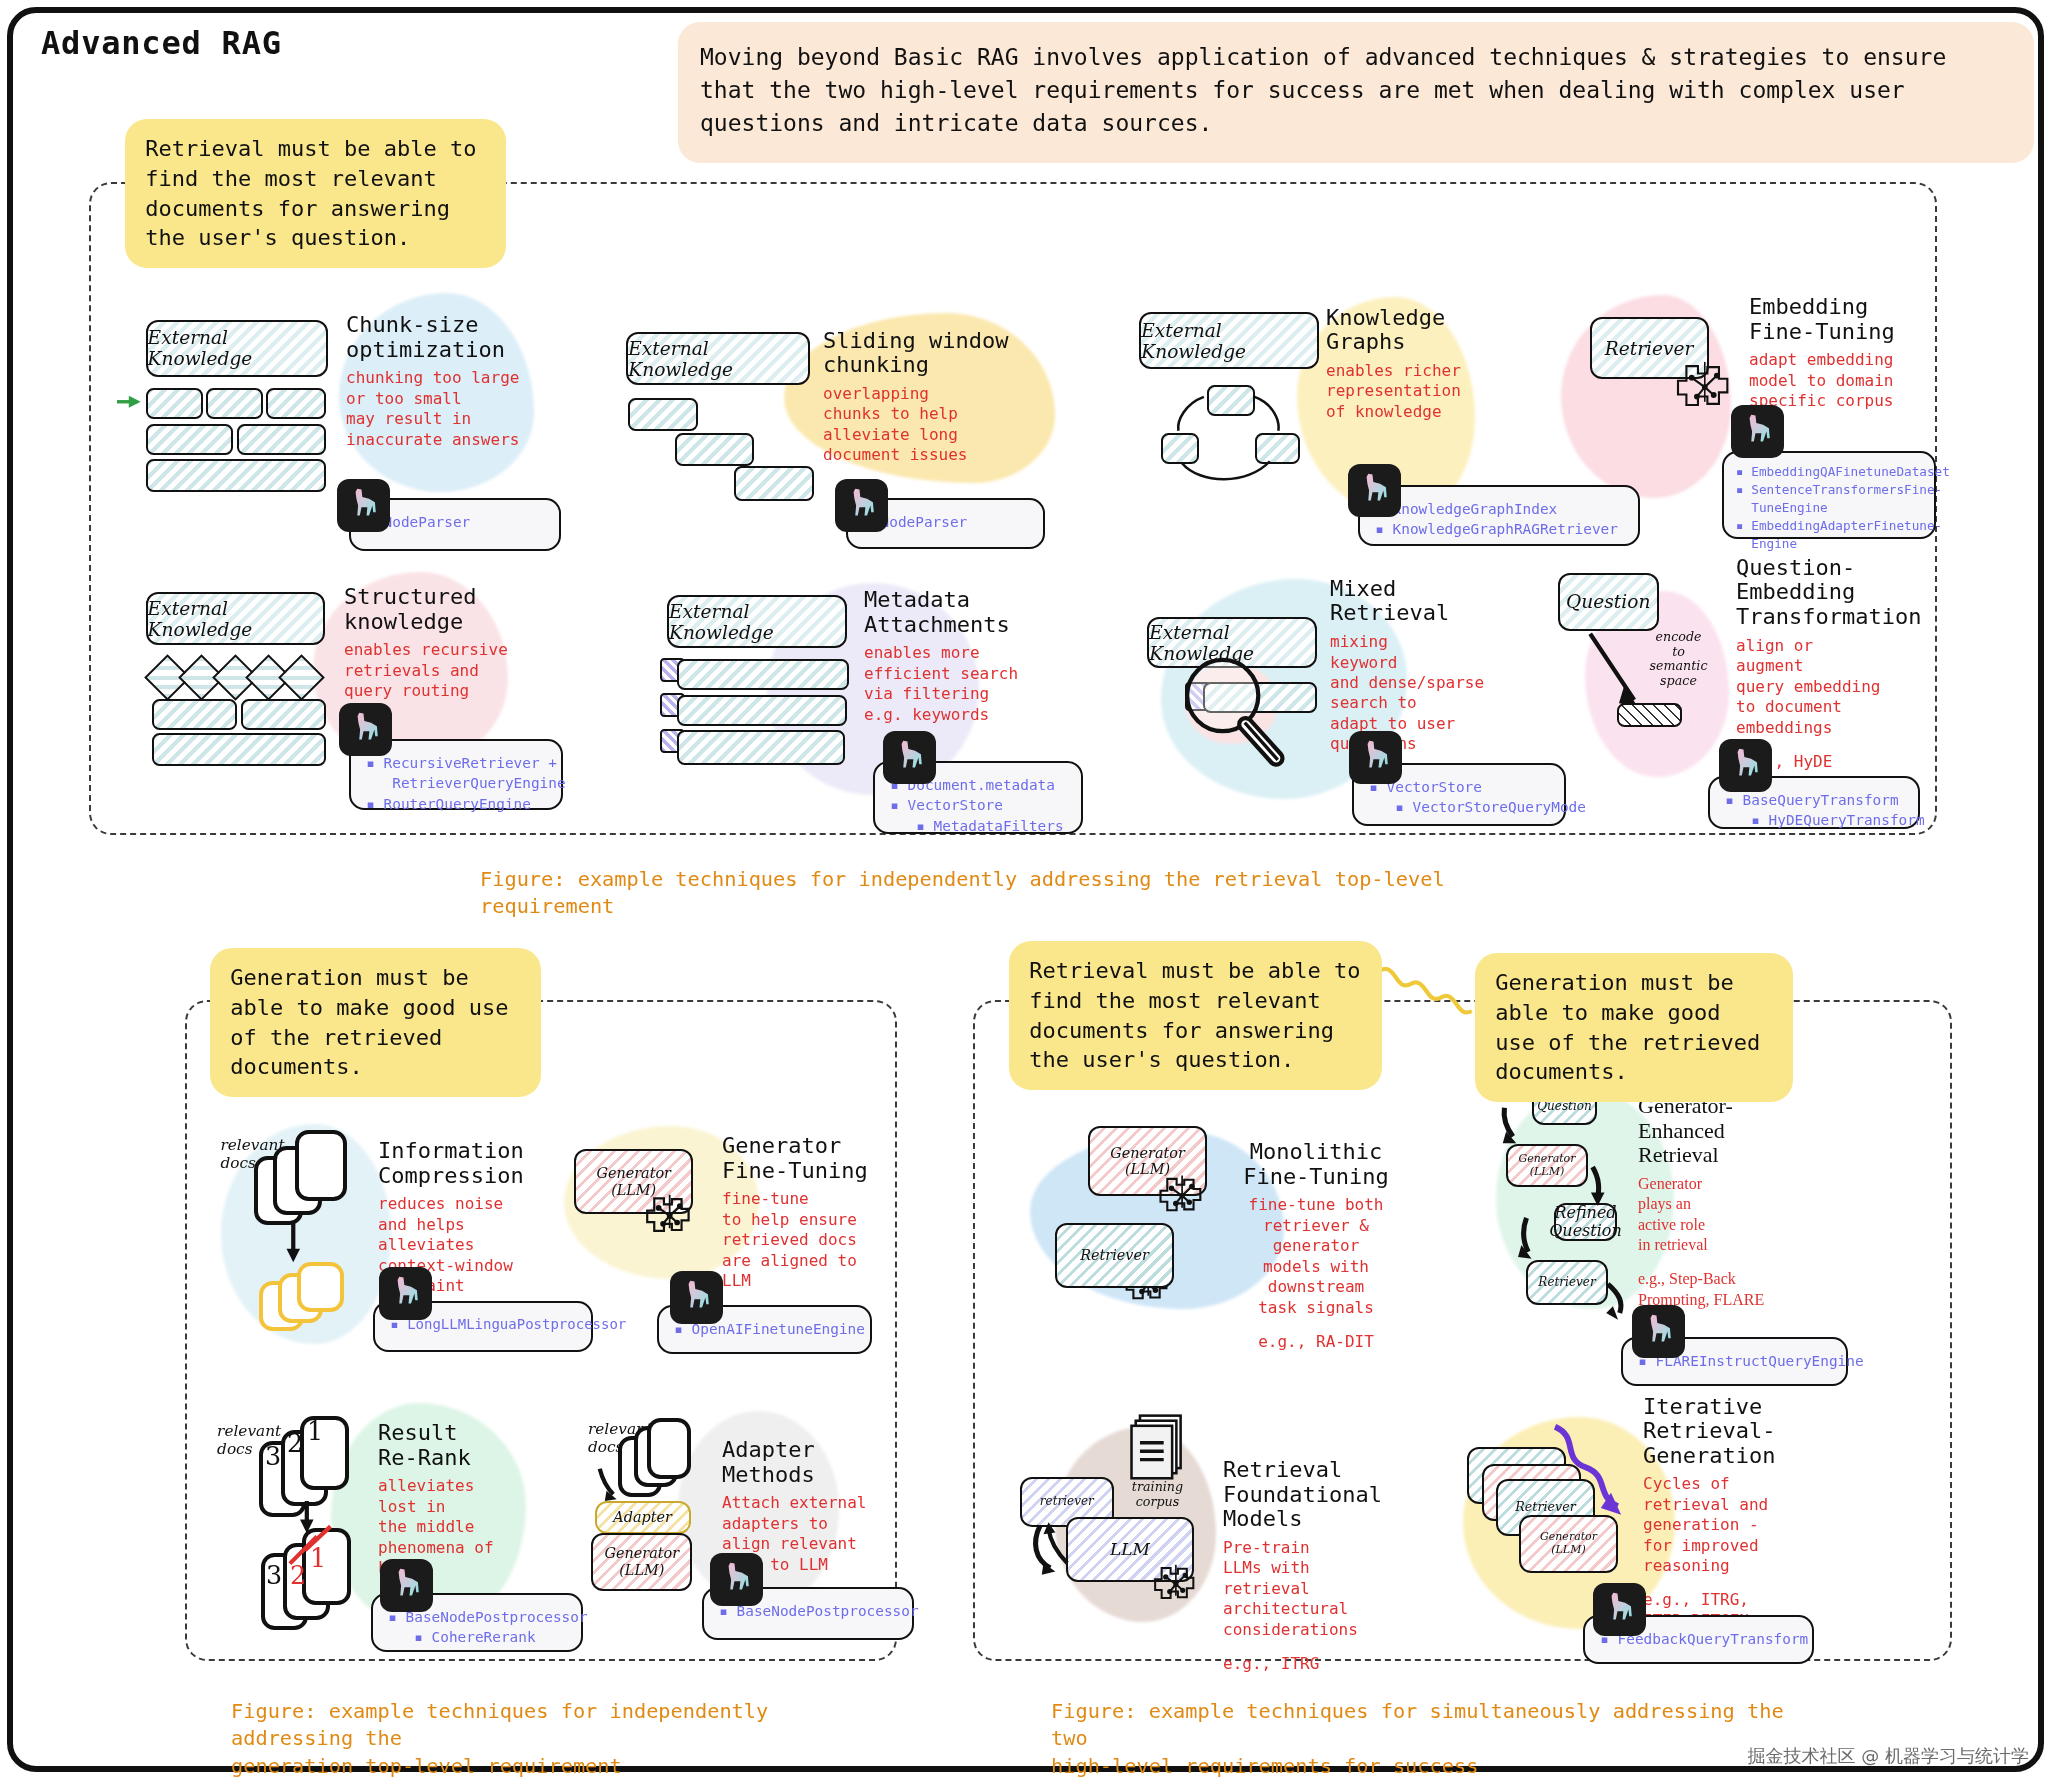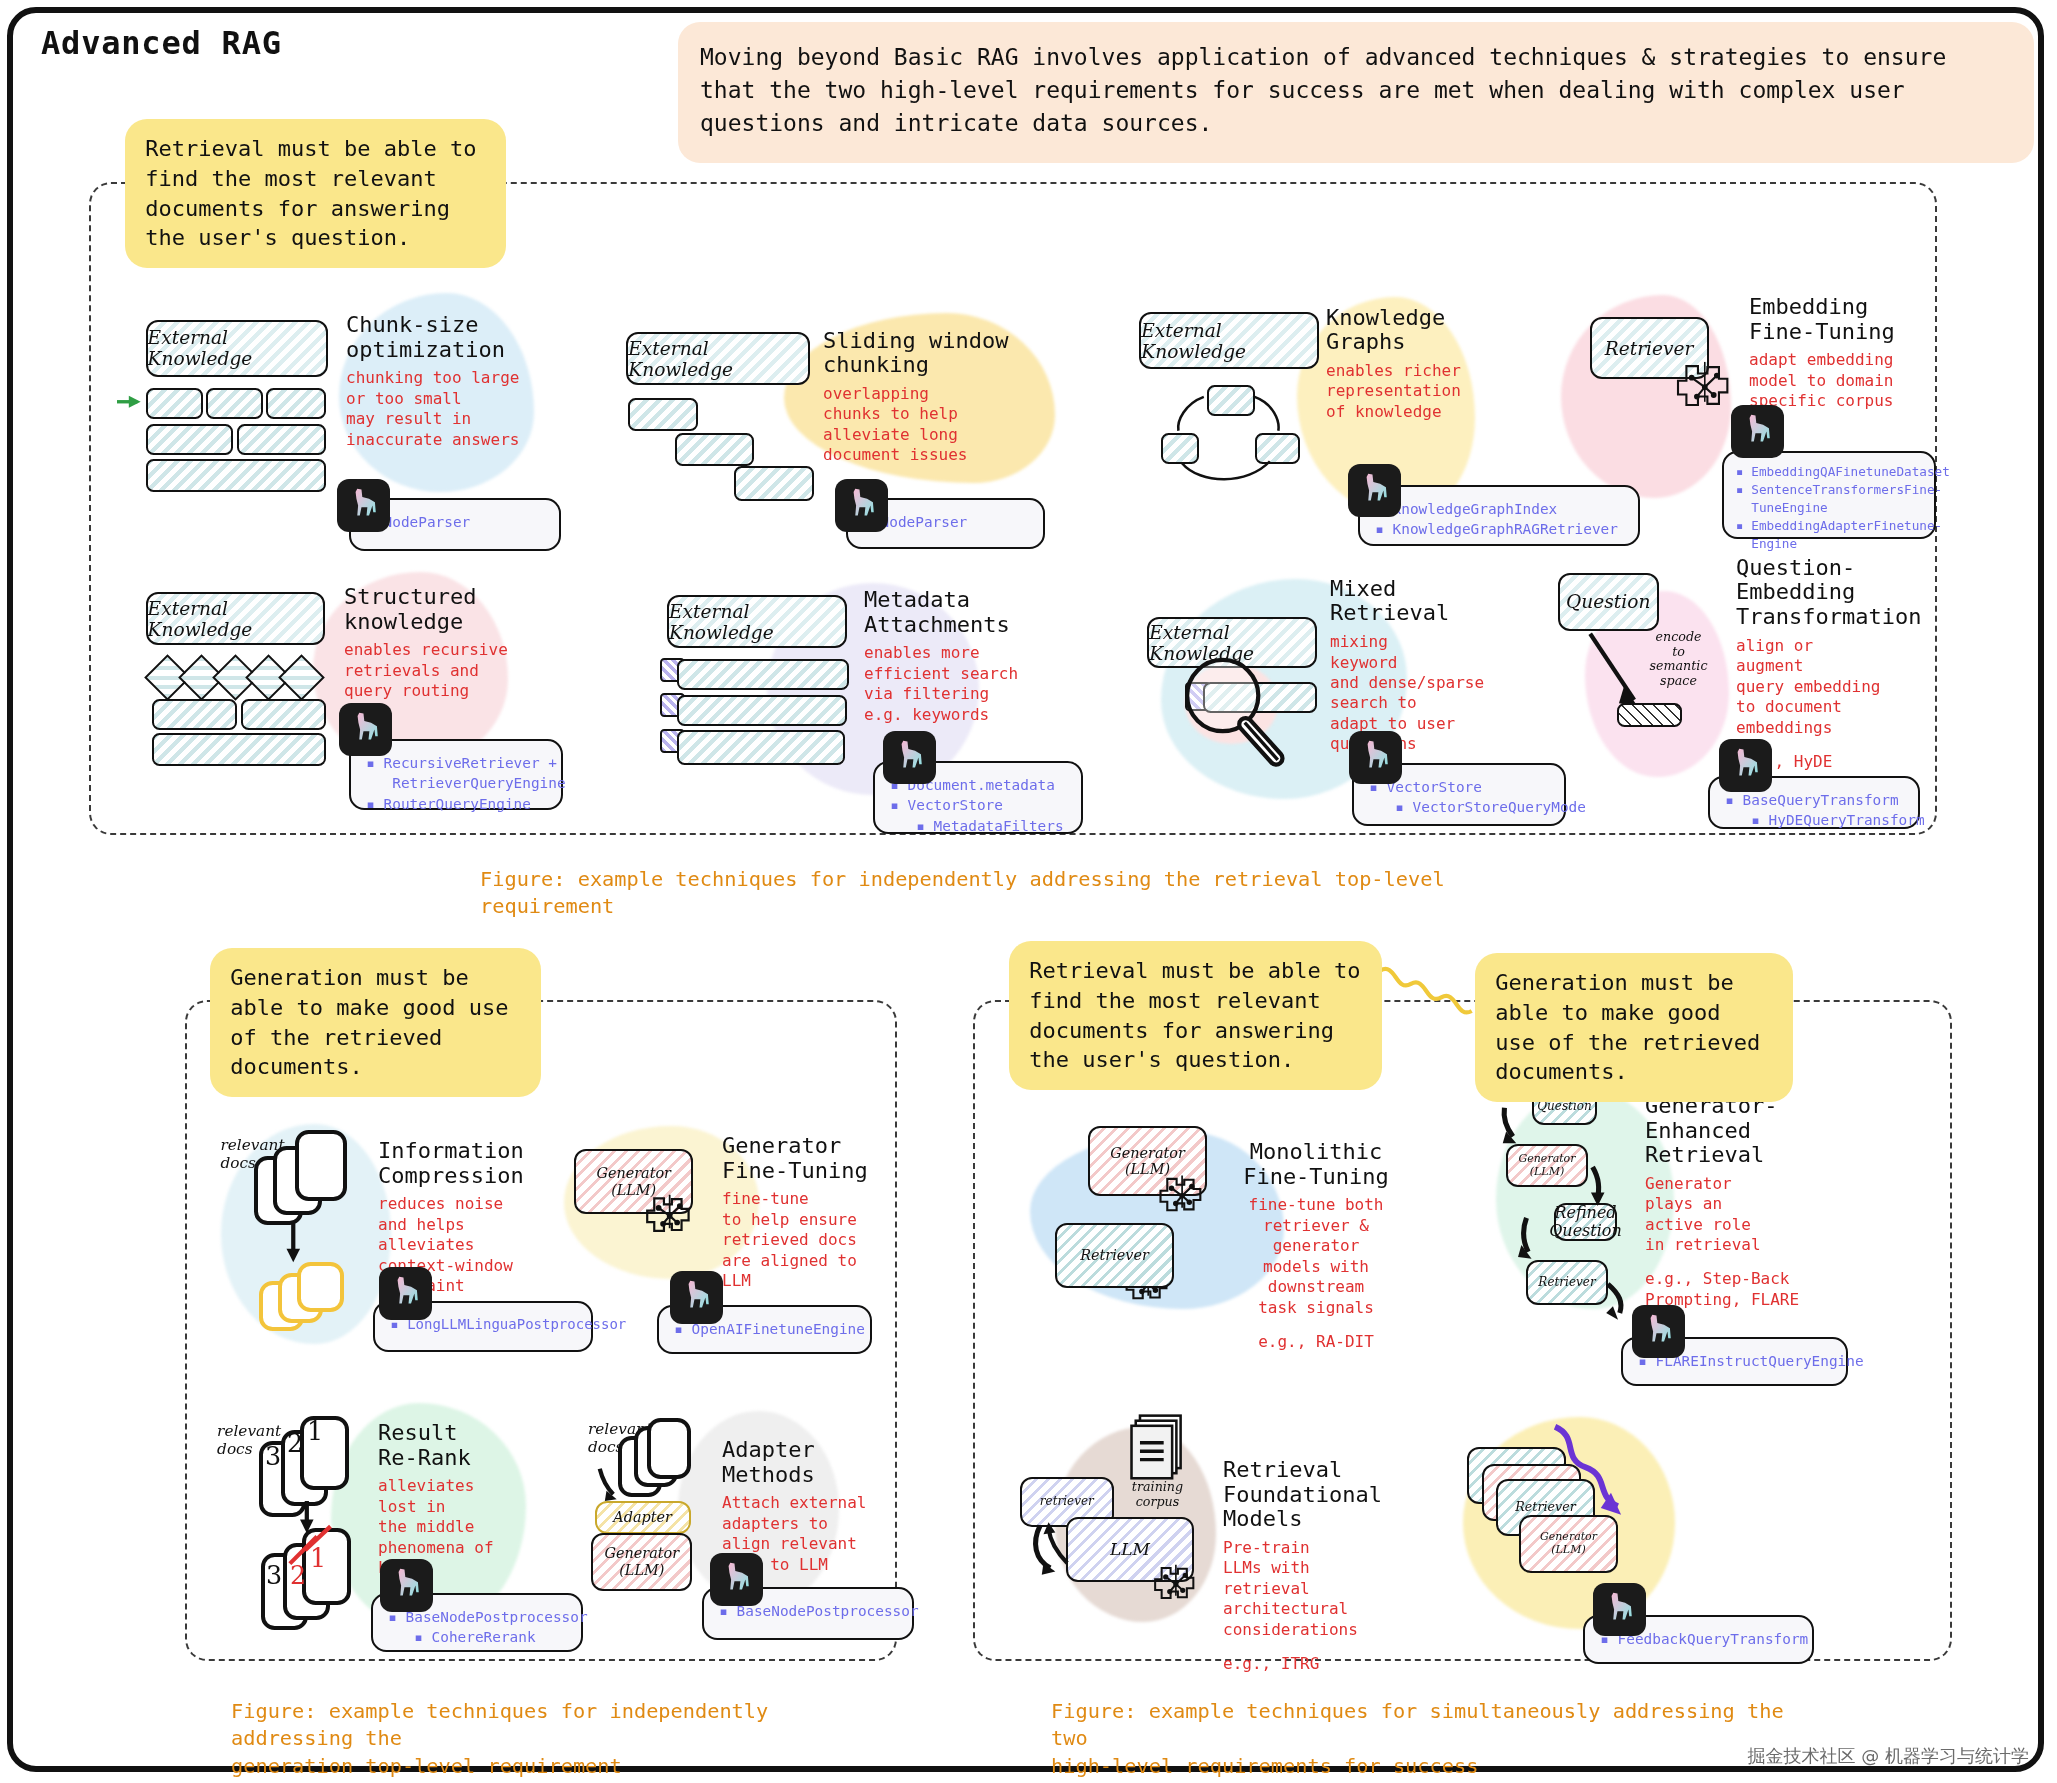--- a/index.html
+++ b/index.html
@@ -593,21 +593,21 @@
     <svg class="ov" width="390" height="314" viewBox="0 0 460 370">
       <path d="M30 42 C 28 56 34 68 40 76" stroke="#111" stroke-width="6" fill="none"></path>
       <path d="M32 70 L44 84 L28 84 Z" fill="#111"></path>
       <path d="M134 112 C 142 126 142 136 140 150" stroke="#111" stroke-width="6" fill="none"></path>
       <path d="M132 142 L140 158 L148 142 Z" fill="#111"></path>
       <path d="M56 172 C 50 188 52 200 58 212" stroke="#111" stroke-width="6" fill="none"></path>
       <path d="M50 204 L62 220 L46 218 Z" fill="#111"></path>
       <path d="M152 250 C 166 262 170 272 166 284" stroke="#111" stroke-width="6" fill="none"></path>
       <path d="M158 276 L164 292 L150 284 Z" fill="#111"></path>
     </svg>
-    <div class="cell-body" style="position:absolute;left:166px;top:22px;width:195px;">
+    <div class="cell-body" style="position:absolute;left:159px;top:22px;width:195px;font-family:Liberation Serif, serif;">
       <div class="cellhead">Generator-
 Enhanced
 Retrieval</div>
       <div class="celldesc">Generator
 plays an
 active role
 in retrieval</div>
       <div class="celleg">e.g., Step-Back
 Prompting, FLARE</div>
     </div>
@@ -680,20 +680,32 @@
       <span style="font-size:12.7px;">Retriever</span>
     </div>
     <div class="rbox hatch-red" style="left:76px;top:129px;width:95px;height:54px;">
       <span style="font-size:11px;white-space:pre-line;">Generator
 (LLM)</span>
     </div>
     <svg class="ov" width="424" height="288" viewBox="0 0 500 340">
       <path d="M132 48 C 160 60 140 86 168 96 C 196 106 180 130 206 142" stroke="#6b34d4" stroke-width="7" fill="none"></path>
       <path d="M198 126 L210 152 L186 144 Z" fill="#6b34d4"></path>
     </svg>
+    <div class="cell-body" style="position:absolute;left:200px;top:8.5px;width:195px;">
+      <div class="cellhead">Iterative
+Retrieval-
+Generation</div>
+      <div class="celldesc">Cycles of
+retrieval and
+generation -
+for improved
+reasoning</div>
+      <div class="celleg">e.g., ITRG,
+ITER-RETGEN</div>
+    </div>
   </div>
   <div class="llama" style="left:1593px;top:1583px;">
     <svg viewBox="0 0 40 44">
         <path d="M12 2 L17 3 L18 12 L26 14 L33 18 L34 30 L31 30 L30 22 L26 34 L23 34 L24 24 L17 24 L15 34 L12 34 L13 22 L11 14 L10 6 Z" fill="url(#lg1)"></path>
       </svg>
   </div>
   <div class="apibox" style="left:1583px;top:1615px;width:231px;height:49px;">
     <div class="api">▪ FeedbackQueryTransform</div>
   </div>
 

